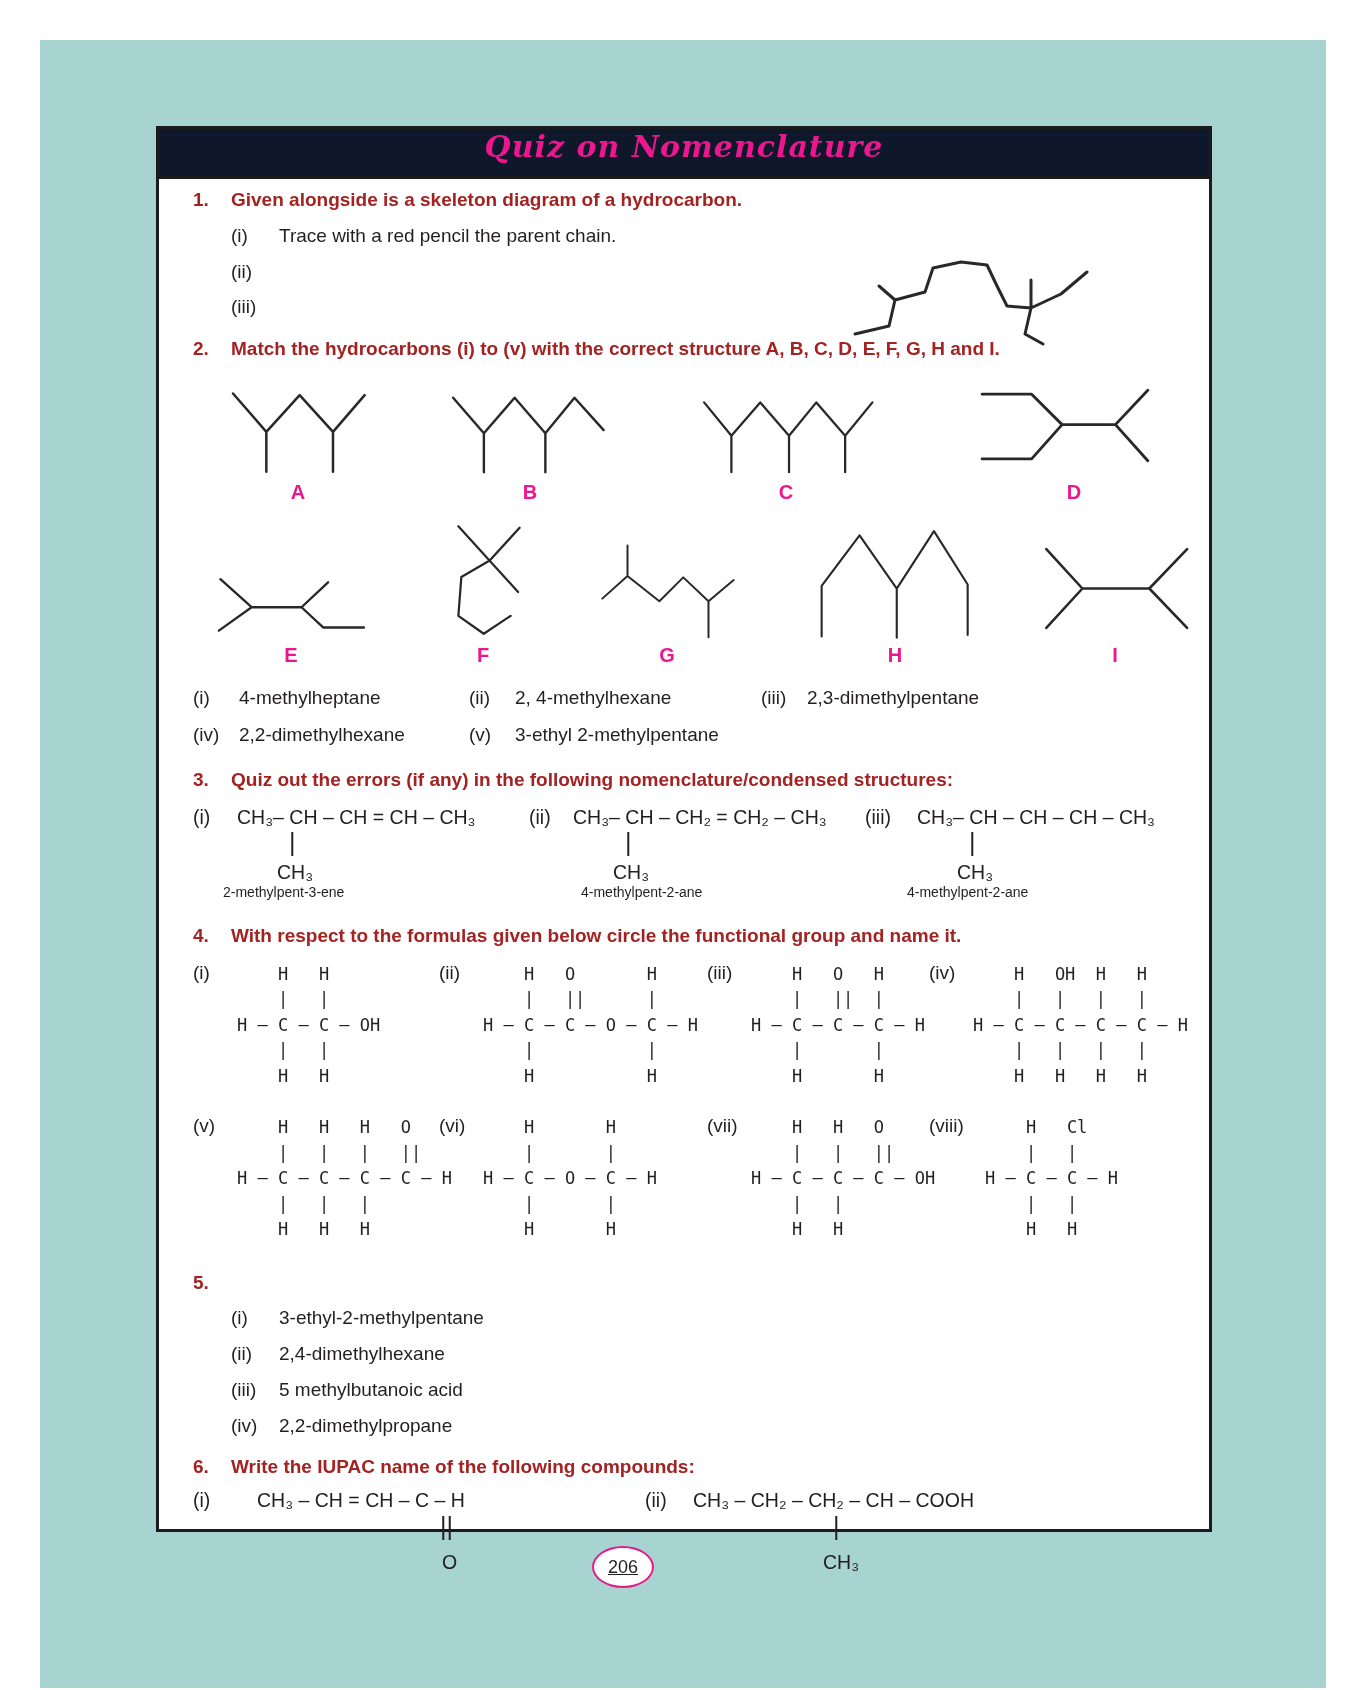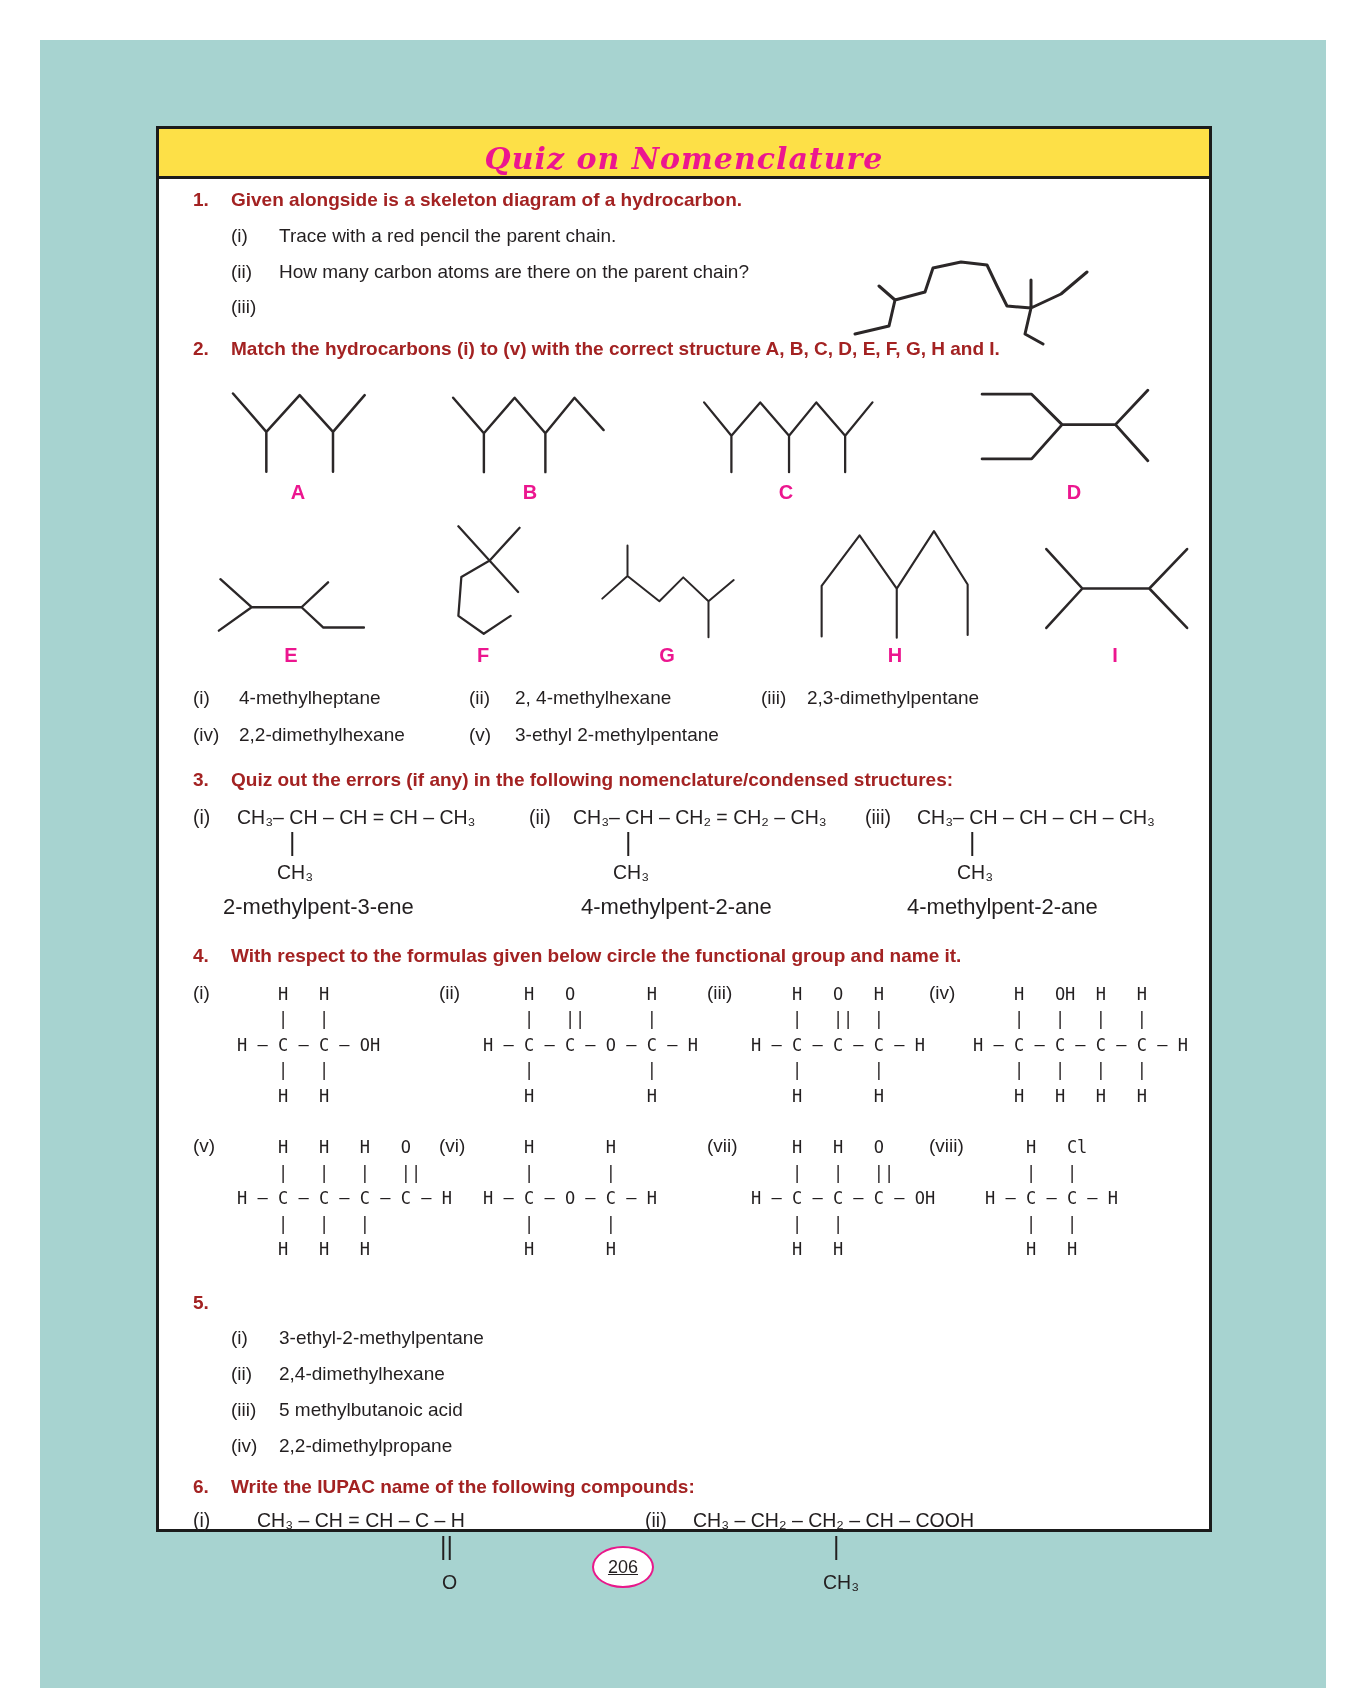--- a/index.html
+++ b/index.html
@@ -7,22 +7,22 @@
   body {
     width:1366px; height:1690px; position:relative; background:#ffffff;
     font-family:"Liberation Sans","DejaVu Sans",sans-serif; color:#231f20;
   }
   .teal { position:absolute; left:40px; top:40px; width:1286px; height:1648px; background:#a7d3d0; }
   .quiz-box {
     position:absolute; left:156px; top:126px; width:1056px; height:1406px;
     background:#ffffff; border:3px solid #1b1b1b;
   }
   .quiz-header {
-    height:50px; background:#fde047; border-bottom:3px solid #1b1b1b;
-    display:flex; align-items:flex-end; justify-content:center;
+    height:50px; background:#0f172a; border-bottom:3px solid #1b1b1b;
+    display:flex; align-items:flex-start; justify-content:center;
   }
   .quiz-title {
     font-family:"DejaVu Serif",serif; font-style:italic; font-weight:bold;
     font-size:30px; color:#ec168f; margin:0; letter-spacing:1px;
   }
   .content { position:relative; padding:9px 34px 0 34px; font-size:19px; }
   .qhead { display:flex; font-weight:bold; color:#a32222; font-size:19px; line-height:1.25; }
   .qnum { width:38px; flex:none; }
   .sub { display:flex; font-size:19px; margin:12px 0 0 38px; line-height:1.25; }
   .sublabel { width:48px; flex:none; }
@@ -36,21 +36,21 @@
   .names-grid { display:grid; grid-template-columns:276px 292px auto; row-gap:15px; margin:20px 0 0 0; }
   .name-item { display:flex; }
   .nlabel { width:46px; flex:none; }
   .q3row { display:flex; margin-top:14px; font-size:19.5px; }
   .q3col { width:336px; }
   .q3col:last-child { width:auto; }
   .cmain { display:flex; line-height:1.2; }
   .clabel { width:44px; flex:none; }
   .cbar { margin-left:96px; font-size:25px; line-height:1.05; height:32px; }
   .cbranch { margin-left:84px; }
-  .cname { margin-left:30px; margin-top:10px; font-size:22px; }
+  .cname { margin-left:30px; font-size:14px; }
   .q4grid { display:grid; grid-template-columns:246px 268px 222px auto; }
   .g1 { margin-top:14px; }
   .g2 { margin-top:26px; }
   .fblock { display:flex; }
   .flabel { width:44px; flex:none; font-size:19px; }
   .fpre {
     font-family:"DejaVu Sans Mono","Liberation Mono",monospace;
     white-space:pre; font-size:17px; line-height:1.5;
   }
   .q6row { display:flex; margin-top:10px; font-size:19.5px; }
@@ -91,21 +91,20 @@
     <div class="qhead">
       <span class="qnum">1.</span>
       <span>Given alongside is a skeleton diagram of a hydrocarbon.</span>
     </div>
     <div class="sub">
       <span class="sublabel">(i)</span>
       <span>Trace with a red pencil the parent chain.</span>
     </div>
     <div class="sub">
       <span class="sublabel">(ii)</span>
-      <span>How many carbon atoms are there on the parent chain?</span>
     </div>
     <div class="sub">
       <span class="sublabel">(iii)</span>
     </div>
 
     <div class="qhead sp18">
       <span class="qnum">2.</span>
       <span>Match the hydrocarbons (i) to (v) with the correct structure A, B, C, D, E, F, G, H and I.</span>
     </div>
 

